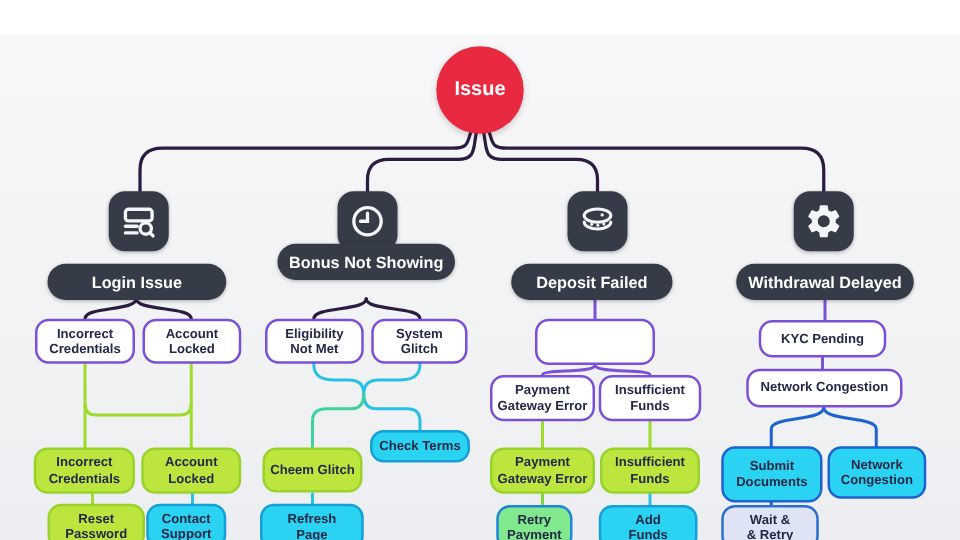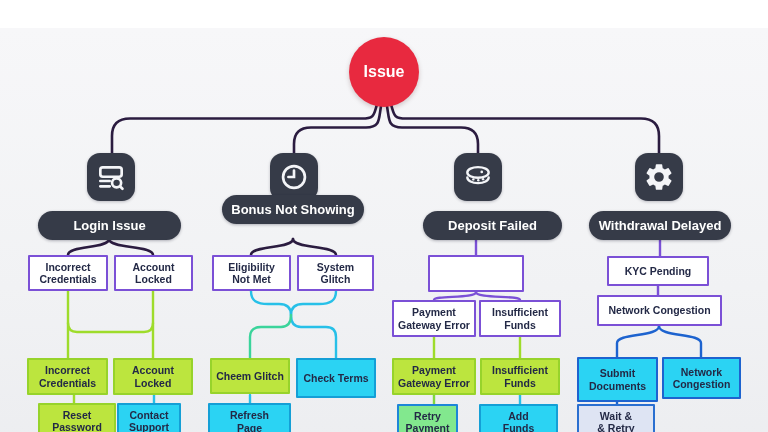--- a/index.html
+++ b/index.html
@@ -19,21 +19,21 @@
     position:absolute; width:48px; height:48px; border-radius:13px; background:#363b48;
     display:flex; align-items:center; justify-content:center; box-shadow:0 1px 3px rgba(20,20,40,.25);
   }
   .pill {
     position:absolute; height:29px; background:#363b48; border-radius:15px; color:#ffffff;
     font-weight:bold; font-size:13px; display:flex; align-items:center; justify-content:center;
     box-shadow:0 1px 3px rgba(20,20,40,.3);
   }
   .box {
     position:absolute; display:flex; align-items:center; justify-content:center; text-align:center;
-    white-space:pre-line; font-size:10.5px; font-weight:bold; color:#232946; border-radius:1px;
+    white-space:pre-line; font-size:10.5px; font-weight:bold; color:#232946; border-radius:11px;
     line-height:1.18; box-sizing:border-box; padding:1px 2px;
   }
   .b-white { background:#ffffff; border:2px solid #7b50d6; }
   .b-lime  { background:#bce53e; border:2px solid #97d32b; }
   .b-cyan  { background:#2bd3f3; border:2px solid #149fd6; }
   .b-cyanb { background:#2bd3f3; border:2px solid #1d63cf; }
   .b-mint  { background:#82e88e; border:2px solid #1d86d8; }
   .b-lav   { background:#dee4f3; border:2px solid #2a6fd0; }
 </style>
 </head>
@@ -124,42 +124,42 @@
     </svg>
   </div>
   <div class="cat-icon" style="left:635px;top:125px">
     <svg width="32" height="32" viewBox="0 0 24 24" fill="#f4f5f8">
       <path d="M19.14,12.94a7.14,7.14 0 0,0 .06-.94 7.14,7.14 0 0,0-.06-.94l2.03-1.58a.49.49 0 0,0 .12-.61l-1.92-3.32a.49.49 0 0,0-.59-.22l-2.39.96a7.03,7.03 0 0,0-1.62-.94l-.36-2.54a.48.48 0 0,0-.48-.41h-3.84a.48.48 0 0,0-.48.41l-.36,2.54c-.59.24-1.13.56-1.62.94l-2.39-.96a.49.49 0 0,0-.59.22L2.74,8.87a.48.48 0 0,0 .12.61l2.03,1.58a7.14,7.14 0 0,0 0,1.88L2.86,14.52a.48.48 0 0,0-.12.61l1.92,3.32c.13.22.39.31.59.22l2.39-.96c.49.38 1.03.7 1.62.94l.36,2.54c.04.24.24.41.48.41h3.84c.24,0 .44-.17.48-.41l.36-2.54a7.03,7.03 0 0,0 1.62-.94l2.39.96c.2.09.46,0 .59-.22l1.92-3.32a.49.49 0 0,0-.12-.61zM12,15.6A3.6,3.6 0 1,1 15.6,12 3.6,3.6 0 0,1 12,15.6z"></path>
     </svg>
   </div>
 
   <div class="pill" style="left:38px;top:183px;width:143px">Login Issue</div>
   <div class="pill" style="left:222px;top:167px;width:142px">Bonus Not Showing</div>
-  <div class="pill" style="left:423px;top:183px;width:139px">Deposit Failed</div>
+  <div class="pill" style="left:409px;top:183px;width:129px">Deposit Failed</div>
   <div class="pill" style="left:589px;top:183px;width:142px">Withdrawal Delayed</div>
 
   <div class="box b-white" style="left:28px;top:227px;width:80px;height:36px">Incorrect
 Credentials</div>
   <div class="box b-white" style="left:114px;top:227px;width:79px;height:36px">Account
 Locked</div>
   <div class="box b-lime" style="left:27px;top:330px;width:81px;height:37px">Incorrect
 Credentials</div>
   <div class="box b-lime" style="left:113px;top:330px;width:80px;height:37px">Account
 Locked</div>
   <div class="box b-lime" style="left:38px;top:375px;width:78px;height:36px">Reset
 Password</div>
   <div class="box b-cyan" style="left:117px;top:375px;width:64px;height:36px">Contact
 Support</div>
 
   <div class="box b-white" style="left:212px;top:227px;width:79px;height:36px">Eligibility
 Not Met</div>
   <div class="box b-lime" style="left:210px;top:330px;width:80px;height:36px">Cheem Glitch</div>
   <div class="box b-white" style="left:297px;top:227px;width:77px;height:36px">System
 Glitch</div>
-  <div class="box b-cyan" style="left:296px;top:330px;width:80px;height:40px">Check Terms</div>
+  <div class="box b-cyan" style="left:296px;top:316px;width:80px;height:26px">Check Terms</div>
   <div class="box b-cyan" style="left:208px;top:375px;width:83px;height:37px">Refresh
 Page</div>
 
   <div class="box b-white" style="left:428px;top:227px;width:96px;height:37px"></div>
   <div class="box b-white" style="left:392px;top:272px;width:84px;height:37px">Payment
 Gateway Error</div>
   <div class="box b-white" style="left:479px;top:272px;width:82px;height:37px">Insufficient
 Funds</div>
   <div class="box b-lime" style="left:392px;top:330px;width:84px;height:37px">Payment
 Gateway Error</div>

